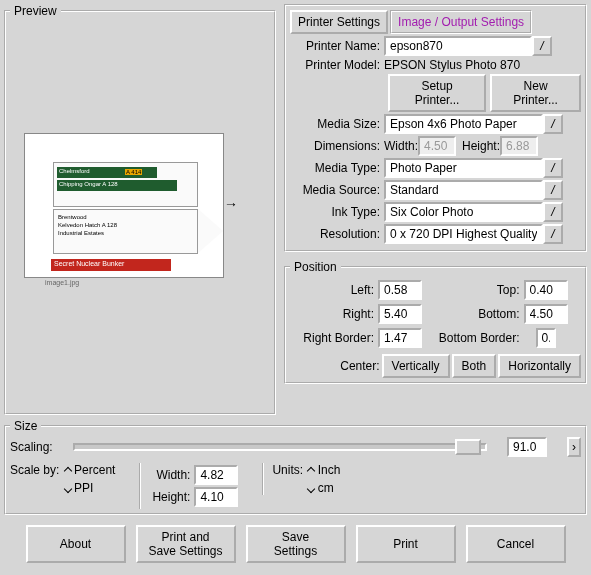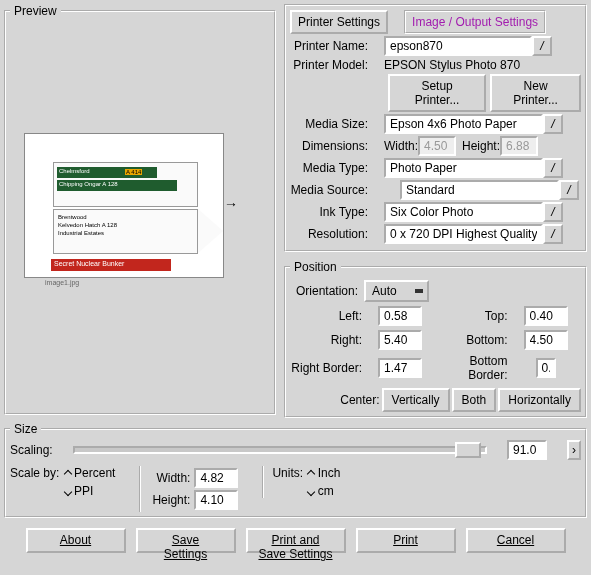--- a/index.html
+++ b/index.html
@@ -93,30 +93,30 @@
   right: -15px; top: 60px;
   font-size: 14px;
 }
 .preview-img .bottombar {
   position: absolute;
   bottom: -14px; left: 20px; right: 8px;
   height: 12px;
   font-size: 7px; color: #666;
 }
 .right { flex: 1; display: flex; flex-direction: column; }
-.tabs { display: flex; gap: 16px; margin-bottom: 2px; }
+.tabs { display: flex; gap: 2px; margin-bottom: 2px; }
 .tab {
   border: 2px outset #fff;
   padding: 3px 6px;
   background: #d6d6d6;
   cursor: pointer;
 }
 .tab.inactive { color: #a21caf; border: 2px groove #fff; }
 .row { display: flex; align-items: center; margin: 2px 0; }
-.row .lbl { text-align: right; padding-right: 16px; }
+.row .lbl { text-align: right; padding-right: 4px; }
 .printer-settings .lbl { width: 94px; }
 input[type=text], .field {
   background: #fff;
   border: 2px inset #fff;
   padding: 1px 4px;
   height: 20px;
   font-size: 12px;
   font-family: inherit;
 }
 input[disabled] { color: #999; background: #eee; }
@@ -165,21 +165,21 @@
   width: 26px; height: 16px;
   background: #d6d6d6;
   border: 2px outset #fff;
 }
 .scale-grid { display: flex; align-items: flex-start; gap: 24px; margin-top: 6px; }
 .options { display: flex; flex-direction: column; gap: 4px; }
 .diamond { display: inline-block; transform: rotate(45deg); width: 6px; height: 6px; }
 .diamond.up { border-top: 1px solid #000; border-left: 1px solid #000; }
 .diamond.down { border-bottom: 1px solid #000; border-right: 1px solid #000; }
 .btnbar { display: flex; gap: 10px; justify-content: center; margin: 10px 4px; }
-.btnbar .btn { width: 100px; height: 25px; line-height: 1.2; text-decoration: underline; }
+.btnbar .btn { width: 100px; height: 38px; line-height: 1.2; }
 .printer-buttons { display: flex; gap: 4px; margin-left: 98px; margin-bottom: 2px; }
 </style>
 </head>
 <body>
 
 <div class="top">
   <fieldset class="preview">
     <legend>Preview</legend>
     <div class="preview-img">
       <div class="sign"></div>
@@ -228,41 +228,37 @@
         <span style="margin-left:6px">Height:</span>
         <input type="text" disabled="" style="width: 38px;" value="6.88">
       </div>
       <div class="row">
         <span class="lbl">Media Type:</span>
         <input type="text" style="width: 159px;" value="Photo Paper">
         <span class="smbtn">/</span>
       </div>
       <div class="row">
         <span class="lbl">Media Source:</span>
-        <input type="text" style="width: 159px; margin-left: 16px;" value="Standard">
+        <input type="text" style="width: 159px;" value="Standard">
         <span class="smbtn">/</span>
       </div>
       <div class="row">
         <span class="lbl">Ink Type:</span>
         <input type="text" style="width: 159px;" value="Six Color Photo">
         <span class="smbtn">/</span>
       </div>
       <div class="row">
         <span class="lbl">Resolution:</span>
         <input type="text" style="width: 159px;" value="0 x 720 DPI Highest Quality">
         <span class="smbtn">/</span>
       </div>
     </fieldset>
 
     <fieldset class="position">
       <legend>Position</legend>
-      <div class="row" style="margin-left:6px">
-        <span>Orientation:</span>
-        <span style="margin-left:6px" class="orient-btn"><span>Auto</span></span>
-      </div>
       <div class="posgrid">
         <div class="row">
             <span class="lbl">Left:</span>
             <input type="text" style="width: 44px;" value="0.58">
           </div>
         <div class="row">
             <span class="lbl">Top:</span>
             <input type="text" style="width: 44px;" value="0.40">
           </div>
         <div class="row">
@@ -325,19 +321,19 @@
       <div class="options" style="display:inline-flex;vertical-align:top;margin-left:2px">
         <span><span class="diamond up"></span> <span>Inch</span></span>
         <span><span class="diamond down"></span> <span>cm</span></span>
       </div>
     </div>
   </div>
 </fieldset>
 
 <div class="btnbar">
   <button class="btn">About</button>
+  <button class="btn" style="white-space:pre-line">Print and
+Save Settings</button>
   <button class="btn" style="white-space:pre-line">Save
 Settings</button>
-  <button class="btn" style="white-space:pre-line">Print and
-Save Settings</button>
   <button class="btn">Print</button>
   <button class="btn">Cancel</button>
 </div>
 
 </body></html>

